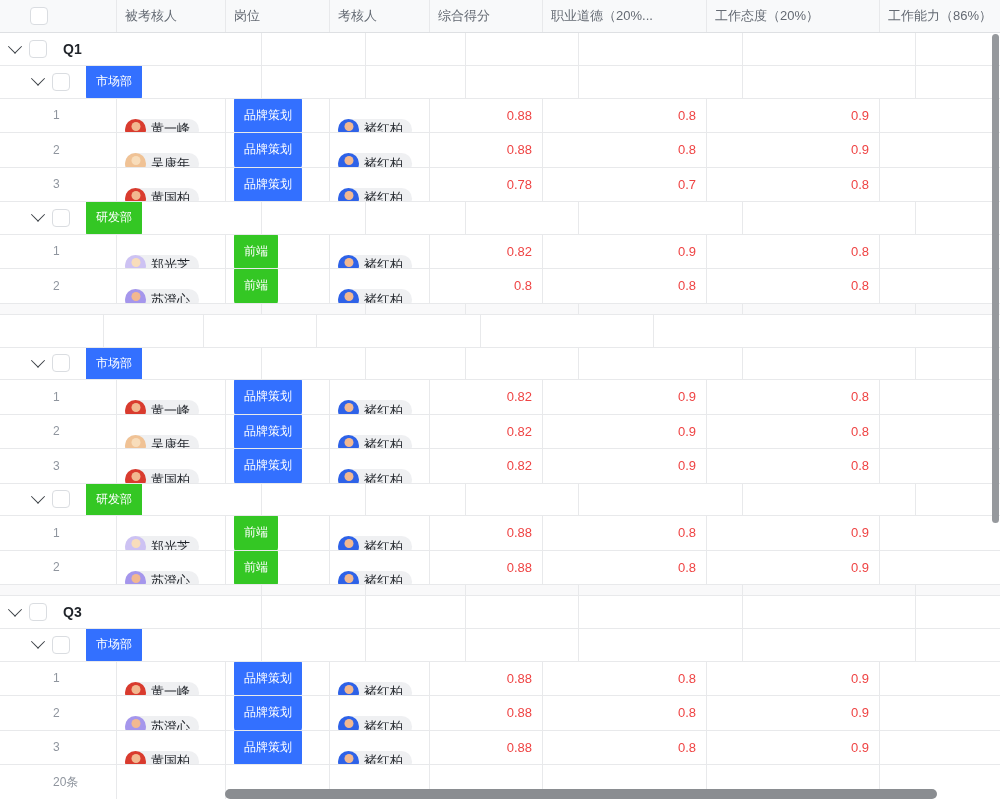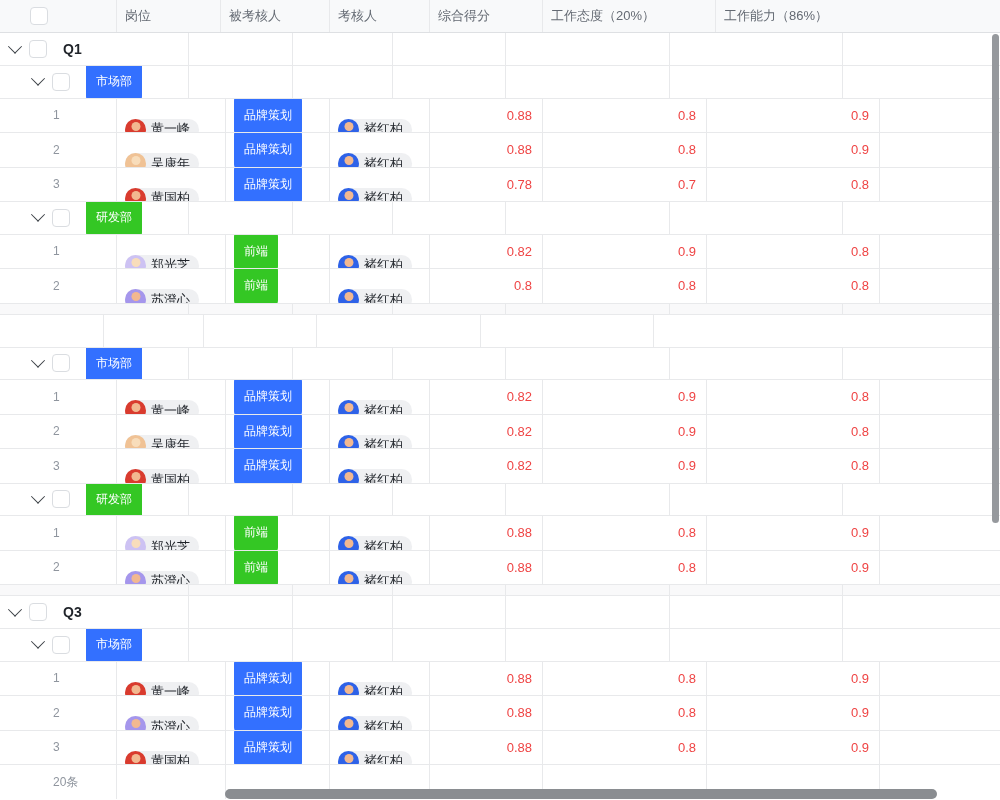--- a/index.html
+++ b/index.html
@@ -11,21 +11,21 @@
   .row.header{height:33px;background:#f8f9fa;border-bottom:1px solid #dee0e3;}
   .row.group{height:33px;}
   .row.sub{height:32.5px;}
   .row.data{height:34.5px;}
   .row.gfoot{height:11px;background:#f9f9fa;}
   .row.count{height:34px;border-bottom:none;justify-content:space-between;}
   .cell{box-sizing:border-box;border-right:1px solid #e8e9eb;display:flex;align-items:center;
         overflow:hidden;flex:none;white-space:nowrap;}
   .c0{width:117px}.c1{width:109px}.c2{width:104px}.c3{width:100px}
   .c4{width:113px}.c5{width:164px}.c6{width:173px}.c7{width:170px;border-right:none;}
-  .gc0{width:189px}
+  .gc0{width:262px}
   .hcell{color:#646a73;padding-left:8px;font-size:13px;}
   .hcell.first{padding-left:30px;}
   .num{justify-content:flex-end;padding-right:10px;color:#ef4444;}
   .pad8{padding-left:8px;}
   .idx{padding-left:53px;color:#8f959e;font-size:12px;}
   .checkbox{width:16px;height:16px;border:1px solid #dadde1;border-radius:4px;background:#fff;flex:none;}
   .chev{width:9px;height:9px;border-left:1.7px solid #3a3f45;border-bottom:1.7px solid #3a3f45;
         transform:rotate(-45deg) translate(1px,-1px);flex:none;margin-top:-3px;}
   .grouplabel{font-weight:700;font-size:14px;color:#1f2329;margin-left:16px;}
   .gfirst{padding-left:10px;}
@@ -50,31 +50,34 @@
 </style>
 </head>
 <body>
 
 <div class="grid">
   <div id="rows-root">
       <div class="row header">
         <div class="cell hcell c0 first">
           <div class="checkbox"></div>
         </div>
+        <div class="cell hcell c1">
+          <span>被考核人</span>
+        </div>
         <div class="cell hcell c2">
           <span>岗位</span>
         </div>
-        <div class="cell hcell c1">
-          <span>被考核人</span>
-        </div>
         <div class="cell hcell c3">
           <span>考核人</span>
         </div>
         <div class="cell hcell c4">
           <span>综合得分</span>
+        </div>
+        <div class="cell hcell c5">
+          <span>职业道德（20%...</span>
         </div>
         <div class="cell hcell c6">
           <span>工作态度（20%）</span>
         </div>
         <div class="cell hcell c7">
           <span>工作能力（86%）</span>
         </div>
       </div>
       <div class="row group">
         <div class="cell gc0 gfirst">

